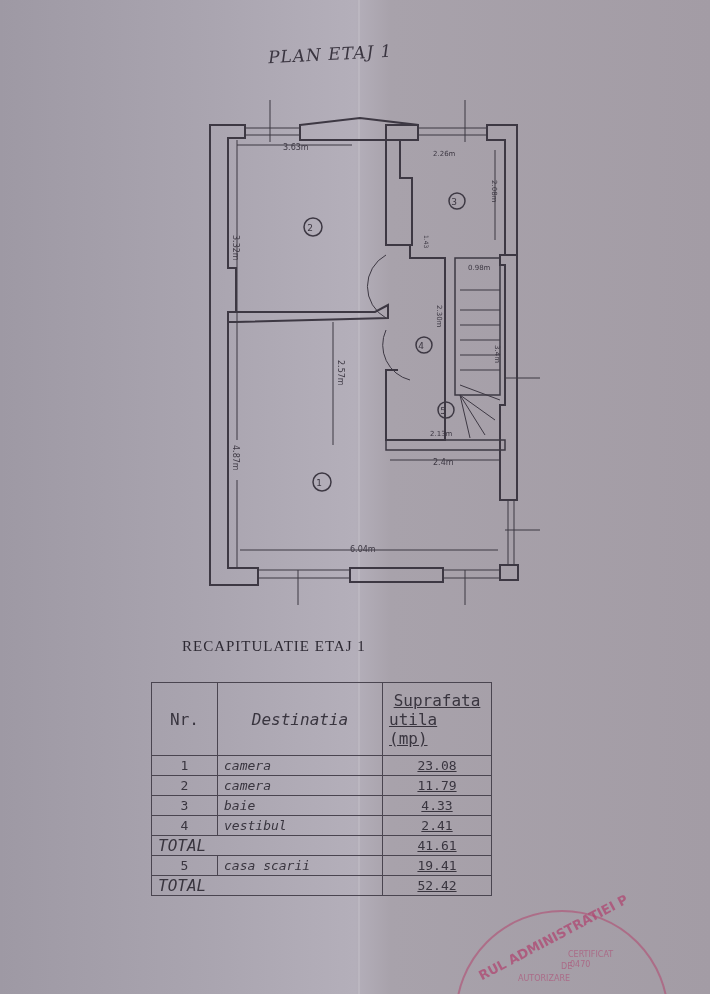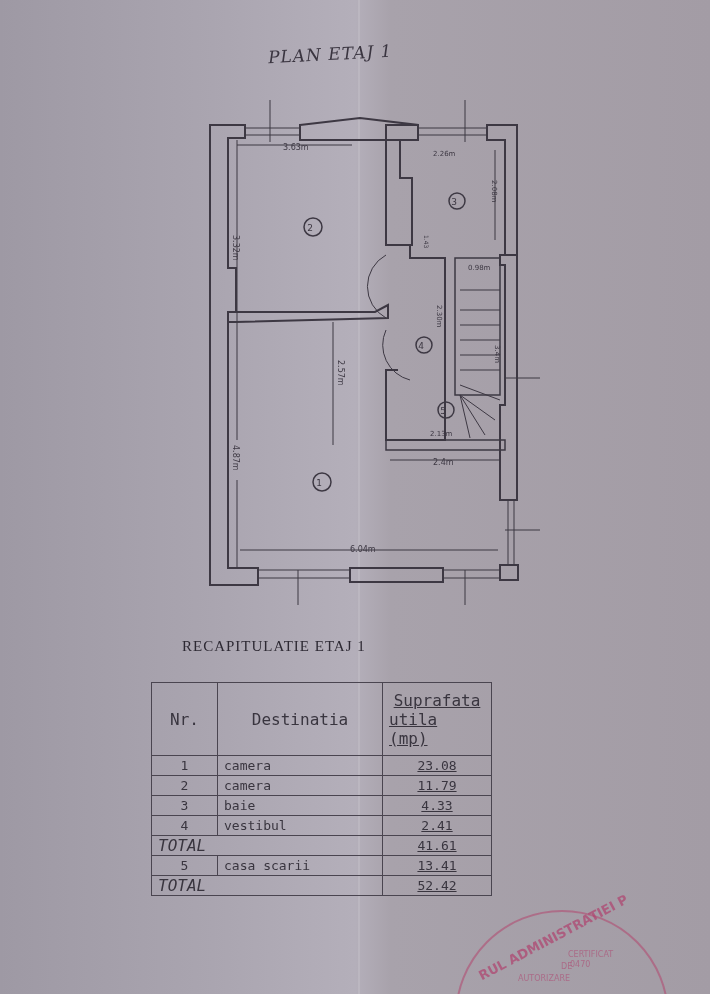--- a/index.html
+++ b/index.html
@@ -21,21 +21,21 @@
     font-family:"Liberation Serif", serif; font-size:15px; letter-spacing:1px; color:#2d2933;
   }
   table.recap {
     position:absolute; left:151px; top:682px; width:341px;
     border-collapse:collapse; font-family:"DejaVu Sans Mono", monospace; color:#39353f;
   }
   table.recap td, table.recap th { border:1.5px solid #4a4550; padding:0 6px; font-weight:normal; }
   table.recap th { height:72px; font-size:16px; }
   table.recap td { height:19px; font-size:13px; }
   .c-nr { width:53px; text-align:center; }
-  .c-dest { width:152px; text-align:left; }
+  .c-dest { width:152px; text-align:left;font-style:italic; }
   .c-sup { text-align:center;text-decoration:underline; }
   .total { text-align:left; font-size:16px !important;font-style:italic; }
   .stamp {
     position:absolute; left:455px; top:910px; width:210px; height:210px;
     border:2px solid rgba(178,70,110,0.55); border-radius:50%;
   }
   .stamp-text { position:absolute; font-size:13px; color:rgba(175,65,110,0.7); font-weight:bold; }
   .stamp-small { position:absolute; font-size:8px; color:rgba(175,65,110,0.55); }
 </style>
 </head>
@@ -169,21 +169,21 @@
     <td class="c-dest">vestibul</td>
     <td class="c-sup">2.41</td>
   </tr>
   <tr>
     <td colspan="2" class="total">TOTAL</td>
     <td class="c-sup">41.61</td>
   </tr>
   <tr>
     <td class="c-nr">5</td>
     <td class="c-dest">casa scarii</td>
-    <td class="c-sup">13.41</td>
+    <td class="c-sup">19.41</td>
   </tr>
   <tr>
     <td colspan="2" class="total">TOTAL</td>
     <td class="c-sup">52.42</td>
   </tr>
 </tbody>
   </table>
 
 <div class="stamp"></div>
 <div class="stamp-text" style="left:470px;top:930px;transform:rotate(-28deg);">RUL ADMINISTRATIEI P</div>

